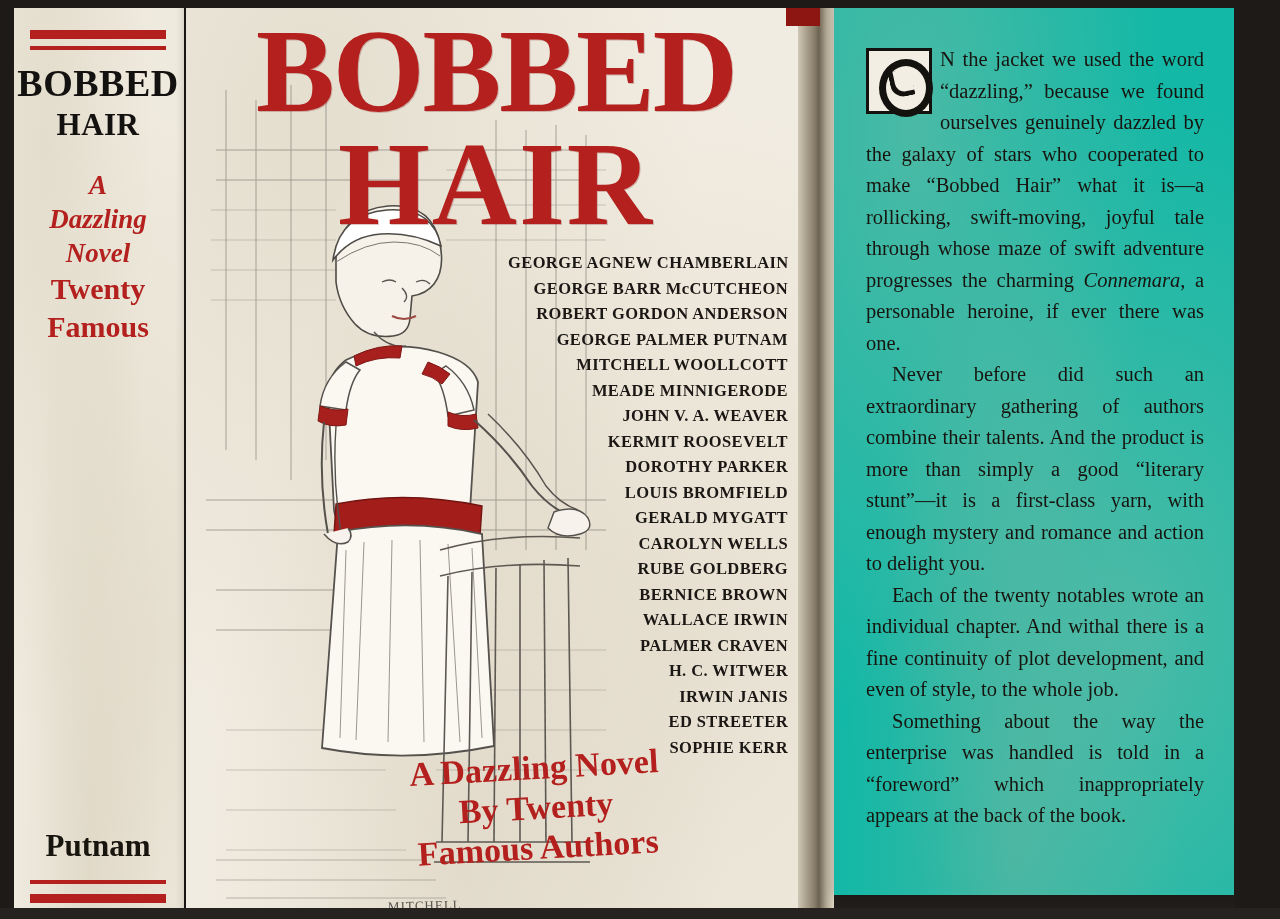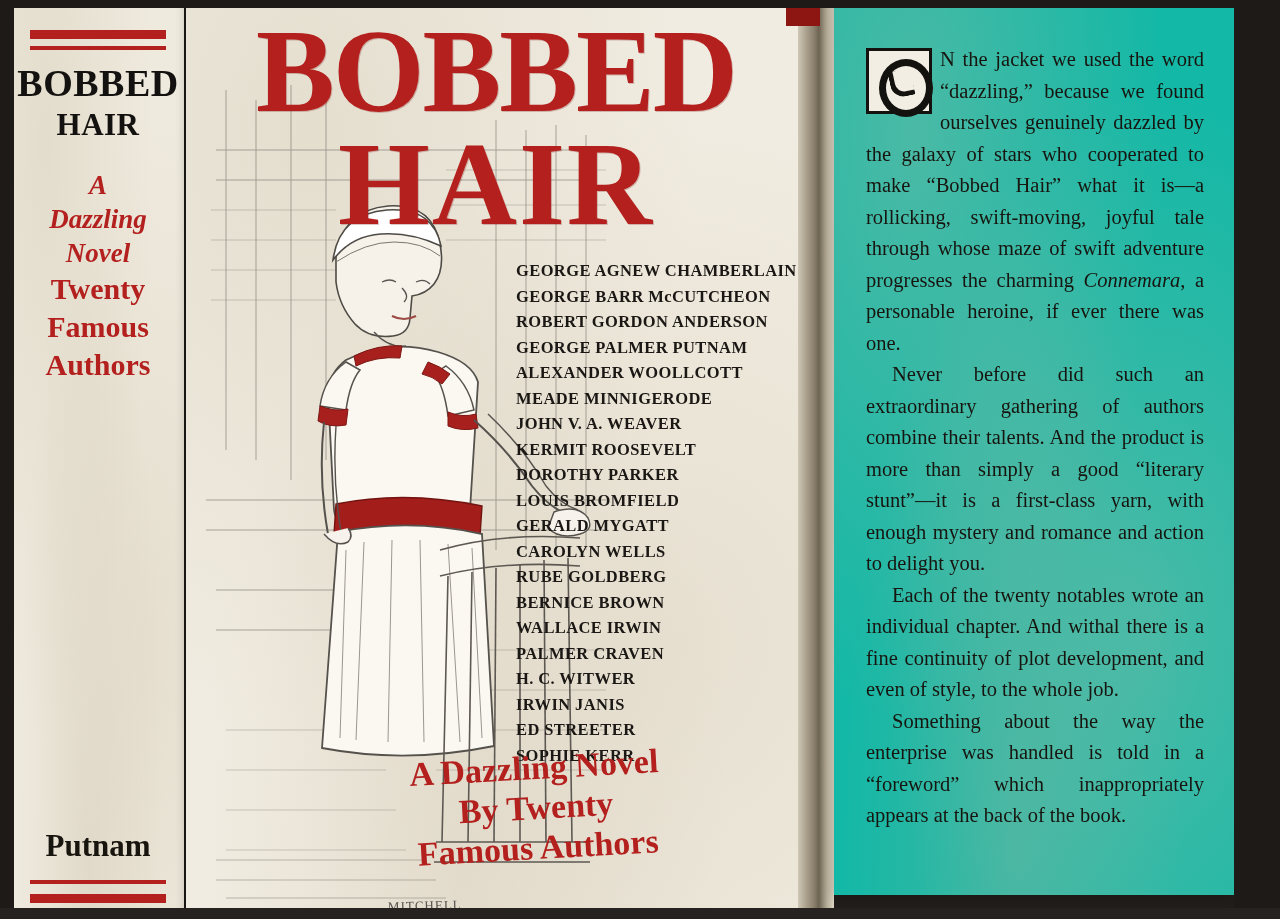--- a/index.html
+++ b/index.html
@@ -103,30 +103,30 @@
     font-weight: bold;
     line-height: 0.92;
     text-shadow: 1px 1px 0 rgba(120,20,18,0.25);
   }
   #cover-title .l1 { display:block; font-size: 118px; letter-spacing: -2px;}
   #cover-title .l2 { display:block; font-size: 118px; letter-spacing: 2px; margin-top: 4px;}
 
   
   #author-list {
     position: absolute;
-    left: 330px;
+    left: 322px;
     top: 250px;
     width: 280px;
+    text-align: right;
     color: #1a1714;
     font-family: "Liberation Serif", serif;
     font-size: 16.5px;
     line-height: 25.5px;
     letter-spacing: 0.4px;
     font-weight: bold;
-    margin-top: 8px;
   }
   #author-list div { white-space: nowrap; }
 
   #cover-sub {
     position: absolute;
     left: 120px;
     top: 748px;
     width: 460px;
     color: #b3201d;
     font-weight: bold;
@@ -253,21 +253,20 @@
       <div><span class="sc">BOBBED</span></div>
       <div><span>HAIR</span></div>
     </div>
 
     <div class="spine-inner" id="spine-sub">
       <div class="ital">A</div>
       <div class="ital">Dazzling</div>
       <div class="ital">Novel</div>
       <div>Twenty</div>
       <div>Famous</div>
-      <div>Authors</div>
     </div>
 
     <div class="spine-inner" id="spine-pub">Putnam</div>
 
     <div class="spine-rule thin" style="top:872px;"></div>
     <div class="spine-rule" style="top:886px;"></div>
   </div>
 
   <div class="panel" id="front">
     <div class="paper-texture"></div>
@@ -381,21 +380,21 @@
     <div id="cover-title">
       <span class="l1">BOBBED</span>
       <span class="l2">HAIR</span>
     </div>
 
     <div id="author-list">
       <div>GEORGE AGNEW CHAMBERLAIN</div>
       <div>GEORGE BARR McCUTCHEON</div>
       <div>ROBERT GORDON ANDERSON</div>
       <div>GEORGE PALMER PUTNAM</div>
-      <div>ALEXANDER WOOLLCOTT</div>
+      <div>MITCHELL WOOLLCOTT</div>
       <div>MEADE MINNIGERODE</div>
       <div>JOHN V. A. WEAVER</div>
       <div>KERMIT ROOSEVELT</div>
       <div>DOROTHY PARKER</div>
       <div>LOUIS BROMFIELD</div>
       <div>GERALD MYGATT</div>
       <div>CAROLYN WELLS</div>
       <div>RUBE GOLDBERG</div>
       <div>BERNICE BROWN</div>
       <div>WALLACE IRWIN</div>

